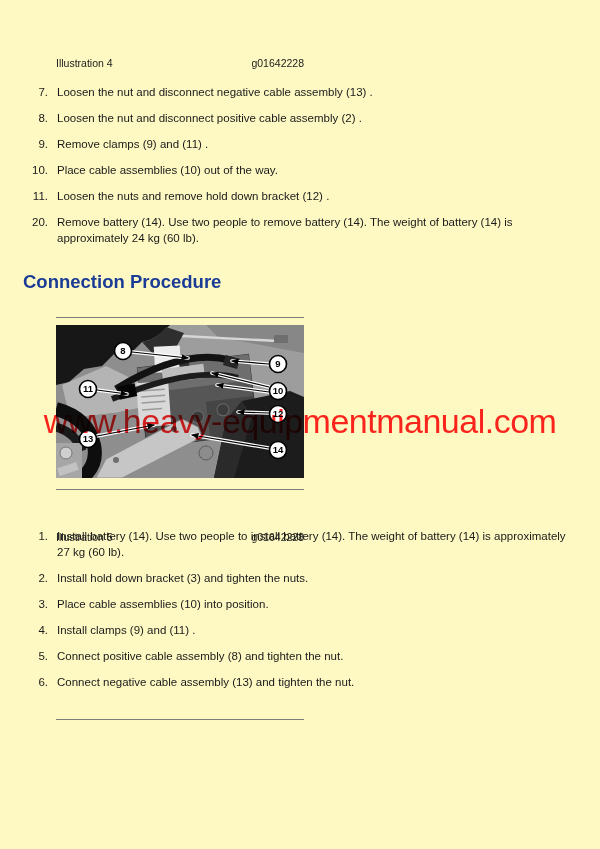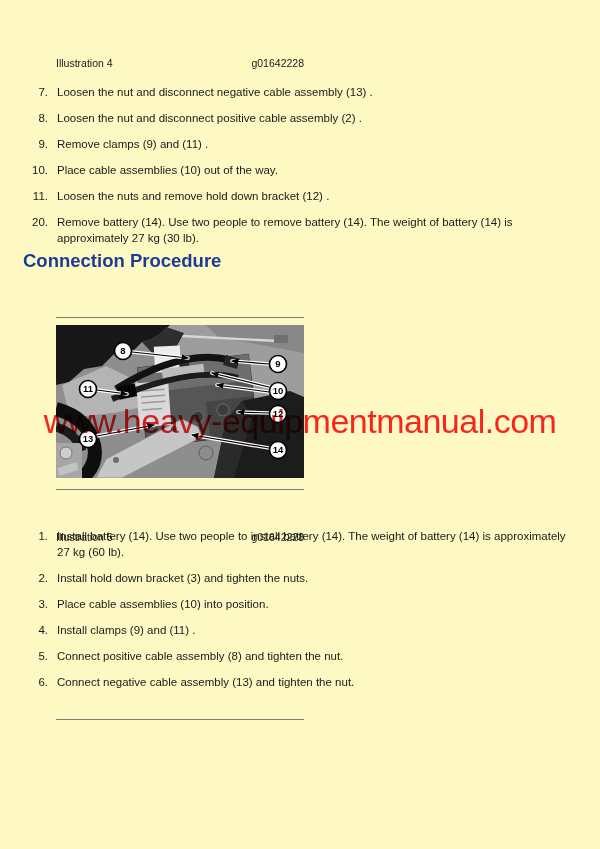--- a/index.html
+++ b/index.html
@@ -20,21 +20,21 @@
   .caption-row.cap2 { top:502px;margin-top:29px; }
   .steps { position:absolute; left:0; width:578px; }
   .steps.top { top:85px; }
   .steps.bottom { top:529px; }
   .step {
     display:grid; grid-template-columns:48px 1fr; column-gap:9px;
     font-size:11.5px; line-height:15.5px; margin-bottom:10.5px;
   }
   .step .num { text-align:right; }
   .section-heading {
-    position:absolute; left:23px; top:250px;
+    position:absolute; left:23px; top:271px;
     font-size:18.5px; font-weight:bold; color:#1a3c96;
     line-height:22px;
   }
   .rule {
     position:absolute; left:56px; width:248px; height:1px;
     background:#7d7d7d;
   }
   .rule.r1 { top:317px; }
   .rule.r2 { top:489px; }
   .rule.r3 { top:719px; }
@@ -80,21 +80,21 @@
     <div class="step">
       <span class="num">10.</span>
       <span class="txt">Place cable assemblies (10) out of the way.</span>
     </div>
     <div class="step">
       <span class="num">11.</span>
       <span class="txt">Loosen the nuts and remove hold down bracket (12) .</span>
     </div>
     <div class="step">
       <span class="num">20.</span>
-      <span class="txt">Remove battery (14). Use two people to remove battery (14). The weight of battery (14) is approximately 27 kg (30 lb).</span>
+      <span class="txt">Remove battery (14). Use two people to remove battery (14). The weight of battery (14) is approximately 24 kg (60 lb).</span>
     </div>
   </div>
 
   <div class="section-heading">Connection Procedure</div>
 
   <div class="rule r1"></div>
 
   <div class="photo-wrap">
     <svg viewBox="0 0 248 153" width="248" height="153">
       <defs>

